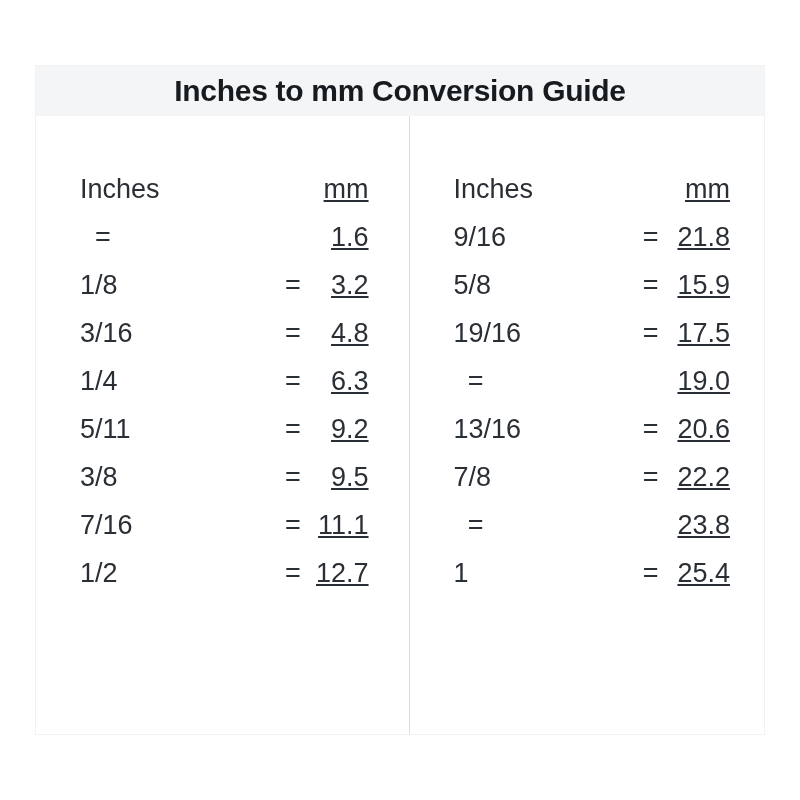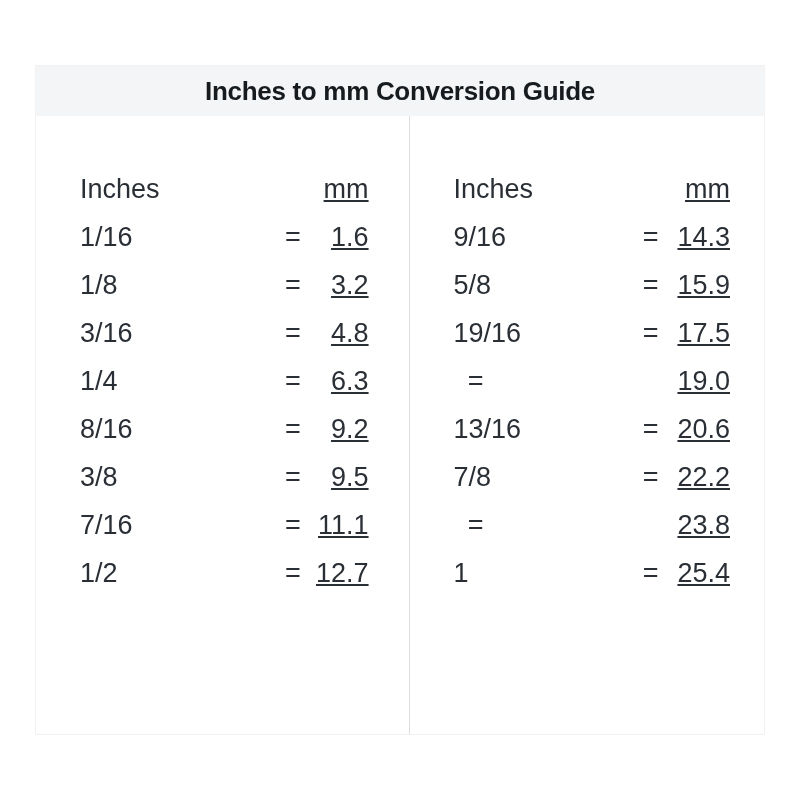--- a/index.html
+++ b/index.html
@@ -39,21 +39,21 @@
   }
 
   .title {
     position: absolute;
     left: 0;
     top: 0;
     width: 100%;
     height: 50px;
     line-height: 50px;
     text-align: center;
-    font-size: 26px;
+    font-size: 30px;
     font-weight: bold;
     color: #161b20;
     letter-spacing: -0.3px;
     font-family: "Liberation Sans", sans-serif;
   }
 
   .sheet {
     position: absolute;
     left: 0;
     top: 50px;
@@ -143,41 +143,40 @@
       <div class="columns">
 
         <div class="col col-left">
           <div class="head-row">
             <div class="c-inch">Inches</div>
             <div class="c-eq"></div>
             <div class="c-mm">mm</div>
           </div>
 
           <div class="row">
-            <div class="c-inch">1/16</div>
             <div class="c-eq">=</div>
             <div class="c-mm">1.6</div>
           </div>
           <div class="row">
             <div class="c-inch">1/8</div>
             <div class="c-eq">=</div>
             <div class="c-mm">3.2</div>
           </div>
           <div class="row">
             <div class="c-inch">3/16</div>
             <div class="c-eq">=</div>
             <div class="c-mm">4.8</div>
           </div>
           <div class="row">
             <div class="c-inch">1/4</div>
             <div class="c-eq">=</div>
             <div class="c-mm">6.3</div>
           </div>
           <div class="row">
-            <div class="c-inch">8/16</div>
+            <div class="c-inch">5/11</div>
             <div class="c-eq">=</div>
             <div class="c-mm">9.2</div>
           </div>
           <div class="row">
             <div class="c-inch">3/8</div>
             <div class="c-eq">=</div>
             <div class="c-mm">9.5</div>
           </div>
           <div class="row">
             <div class="c-inch">7/16</div>
@@ -194,21 +193,21 @@
         <div class="col col-right">
           <div class="head-row">
             <div class="c-inch">Inches</div>
             <div class="c-eq"></div>
             <div class="c-mm">mm</div>
           </div>
 
           <div class="row">
             <div class="c-inch">9/16</div>
             <div class="c-eq">=</div>
-            <div class="c-mm">14.3</div>
+            <div class="c-mm">21.8</div>
           </div>
           <div class="row">
             <div class="c-inch">5/8</div>
             <div class="c-eq">=</div>
             <div class="c-mm">15.9</div>
           </div>
           <div class="row">
             <div class="c-inch">19/16</div>
             <div class="c-eq">=</div>
             <div class="c-mm">17.5</div>

